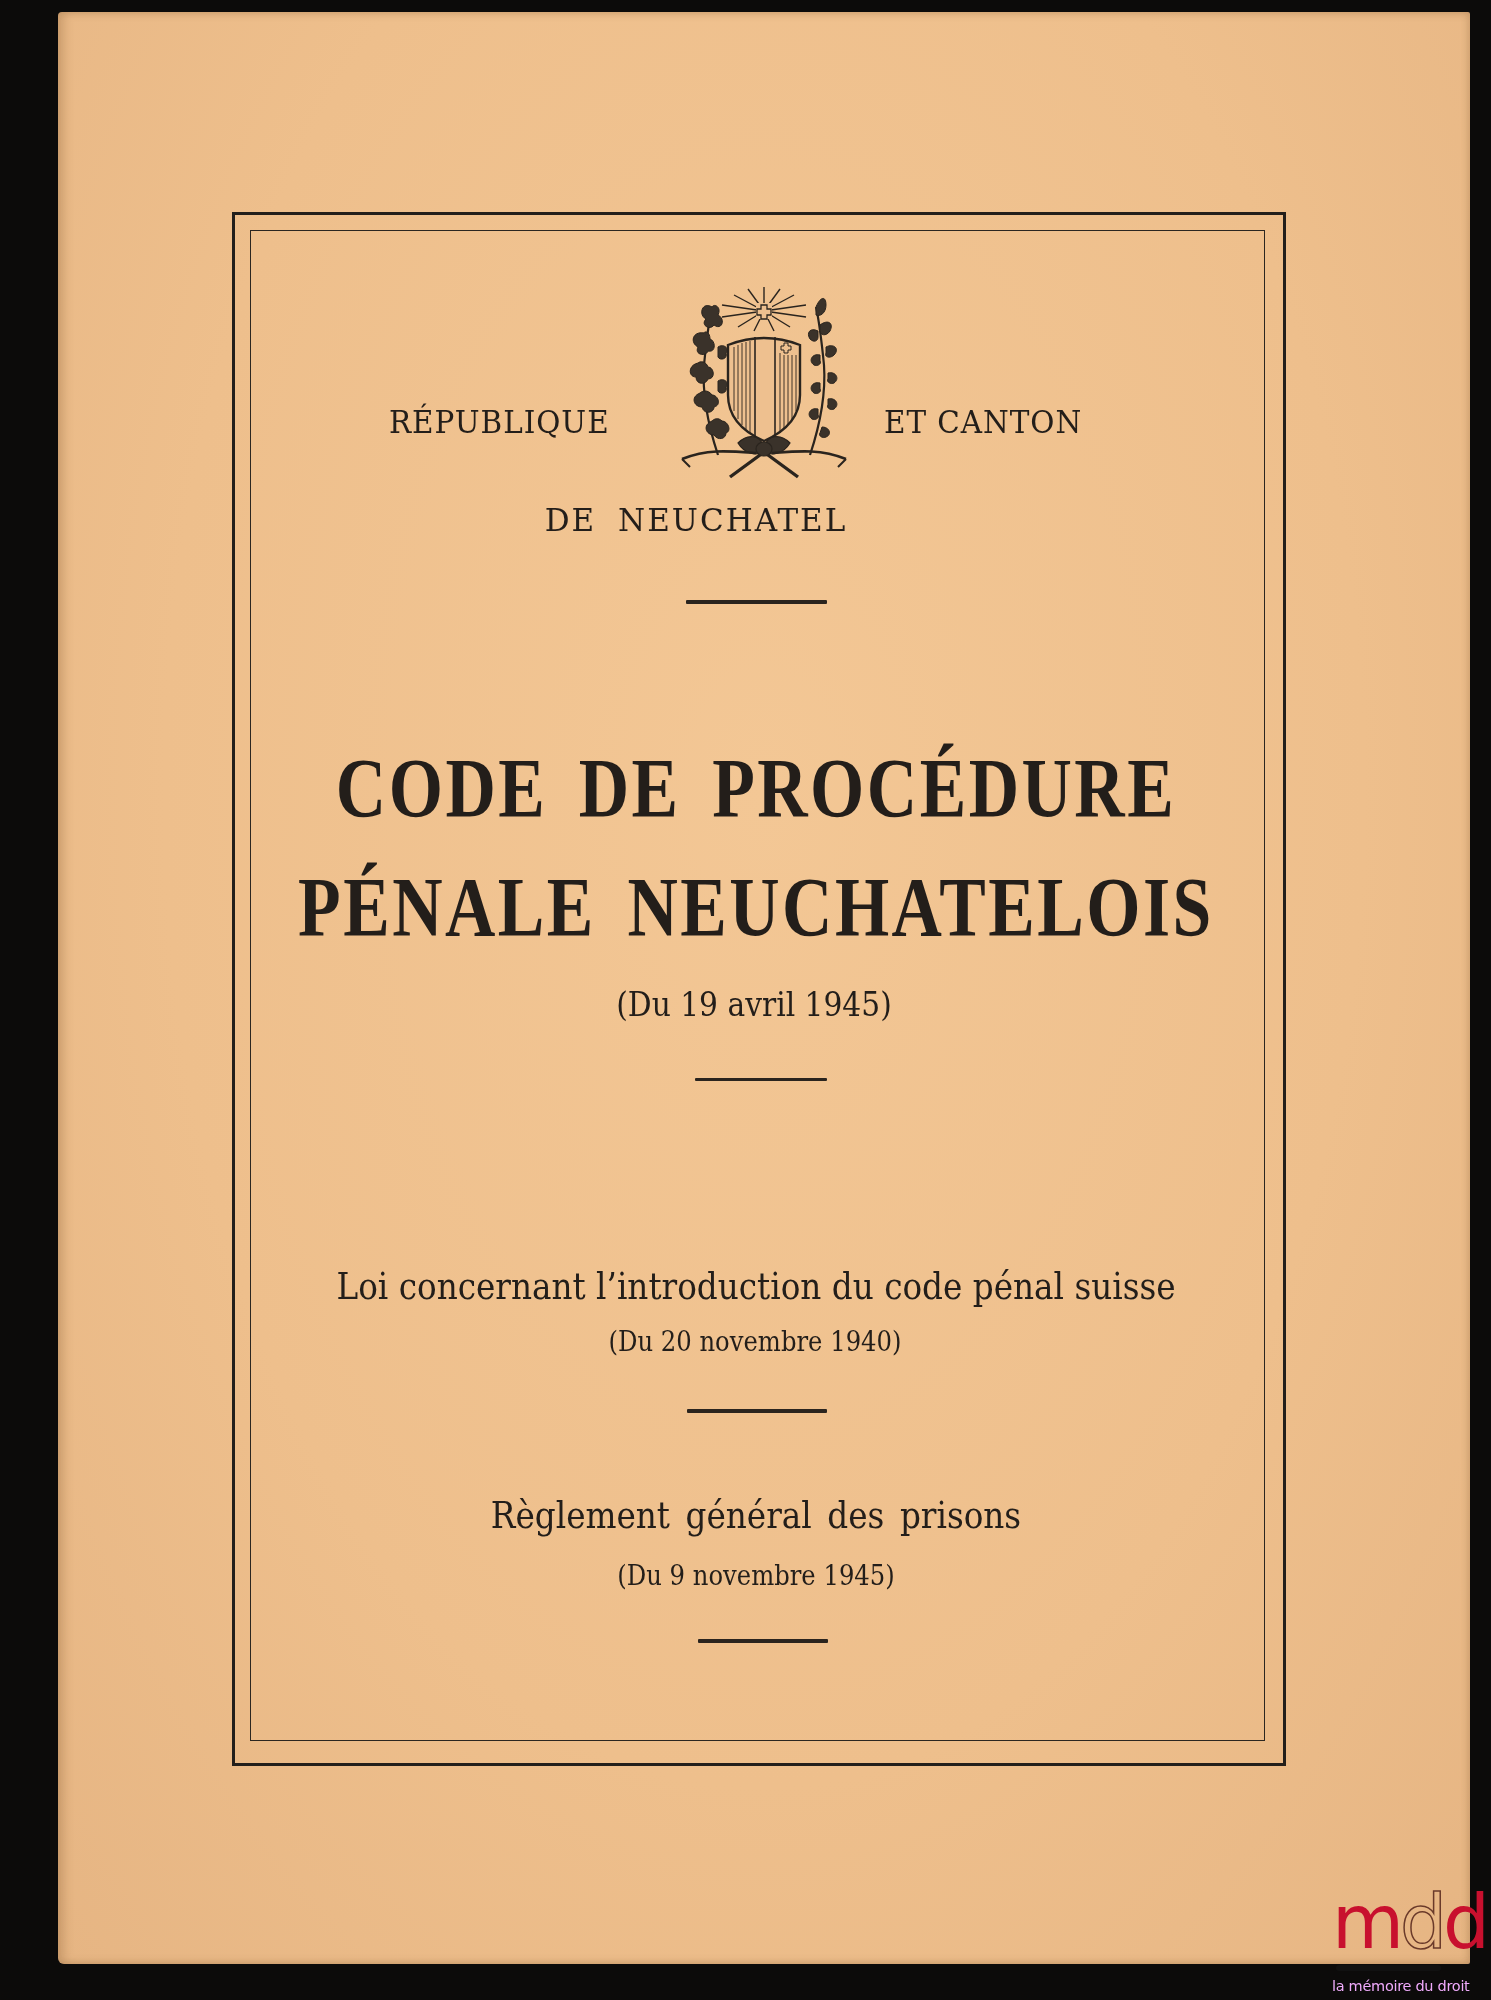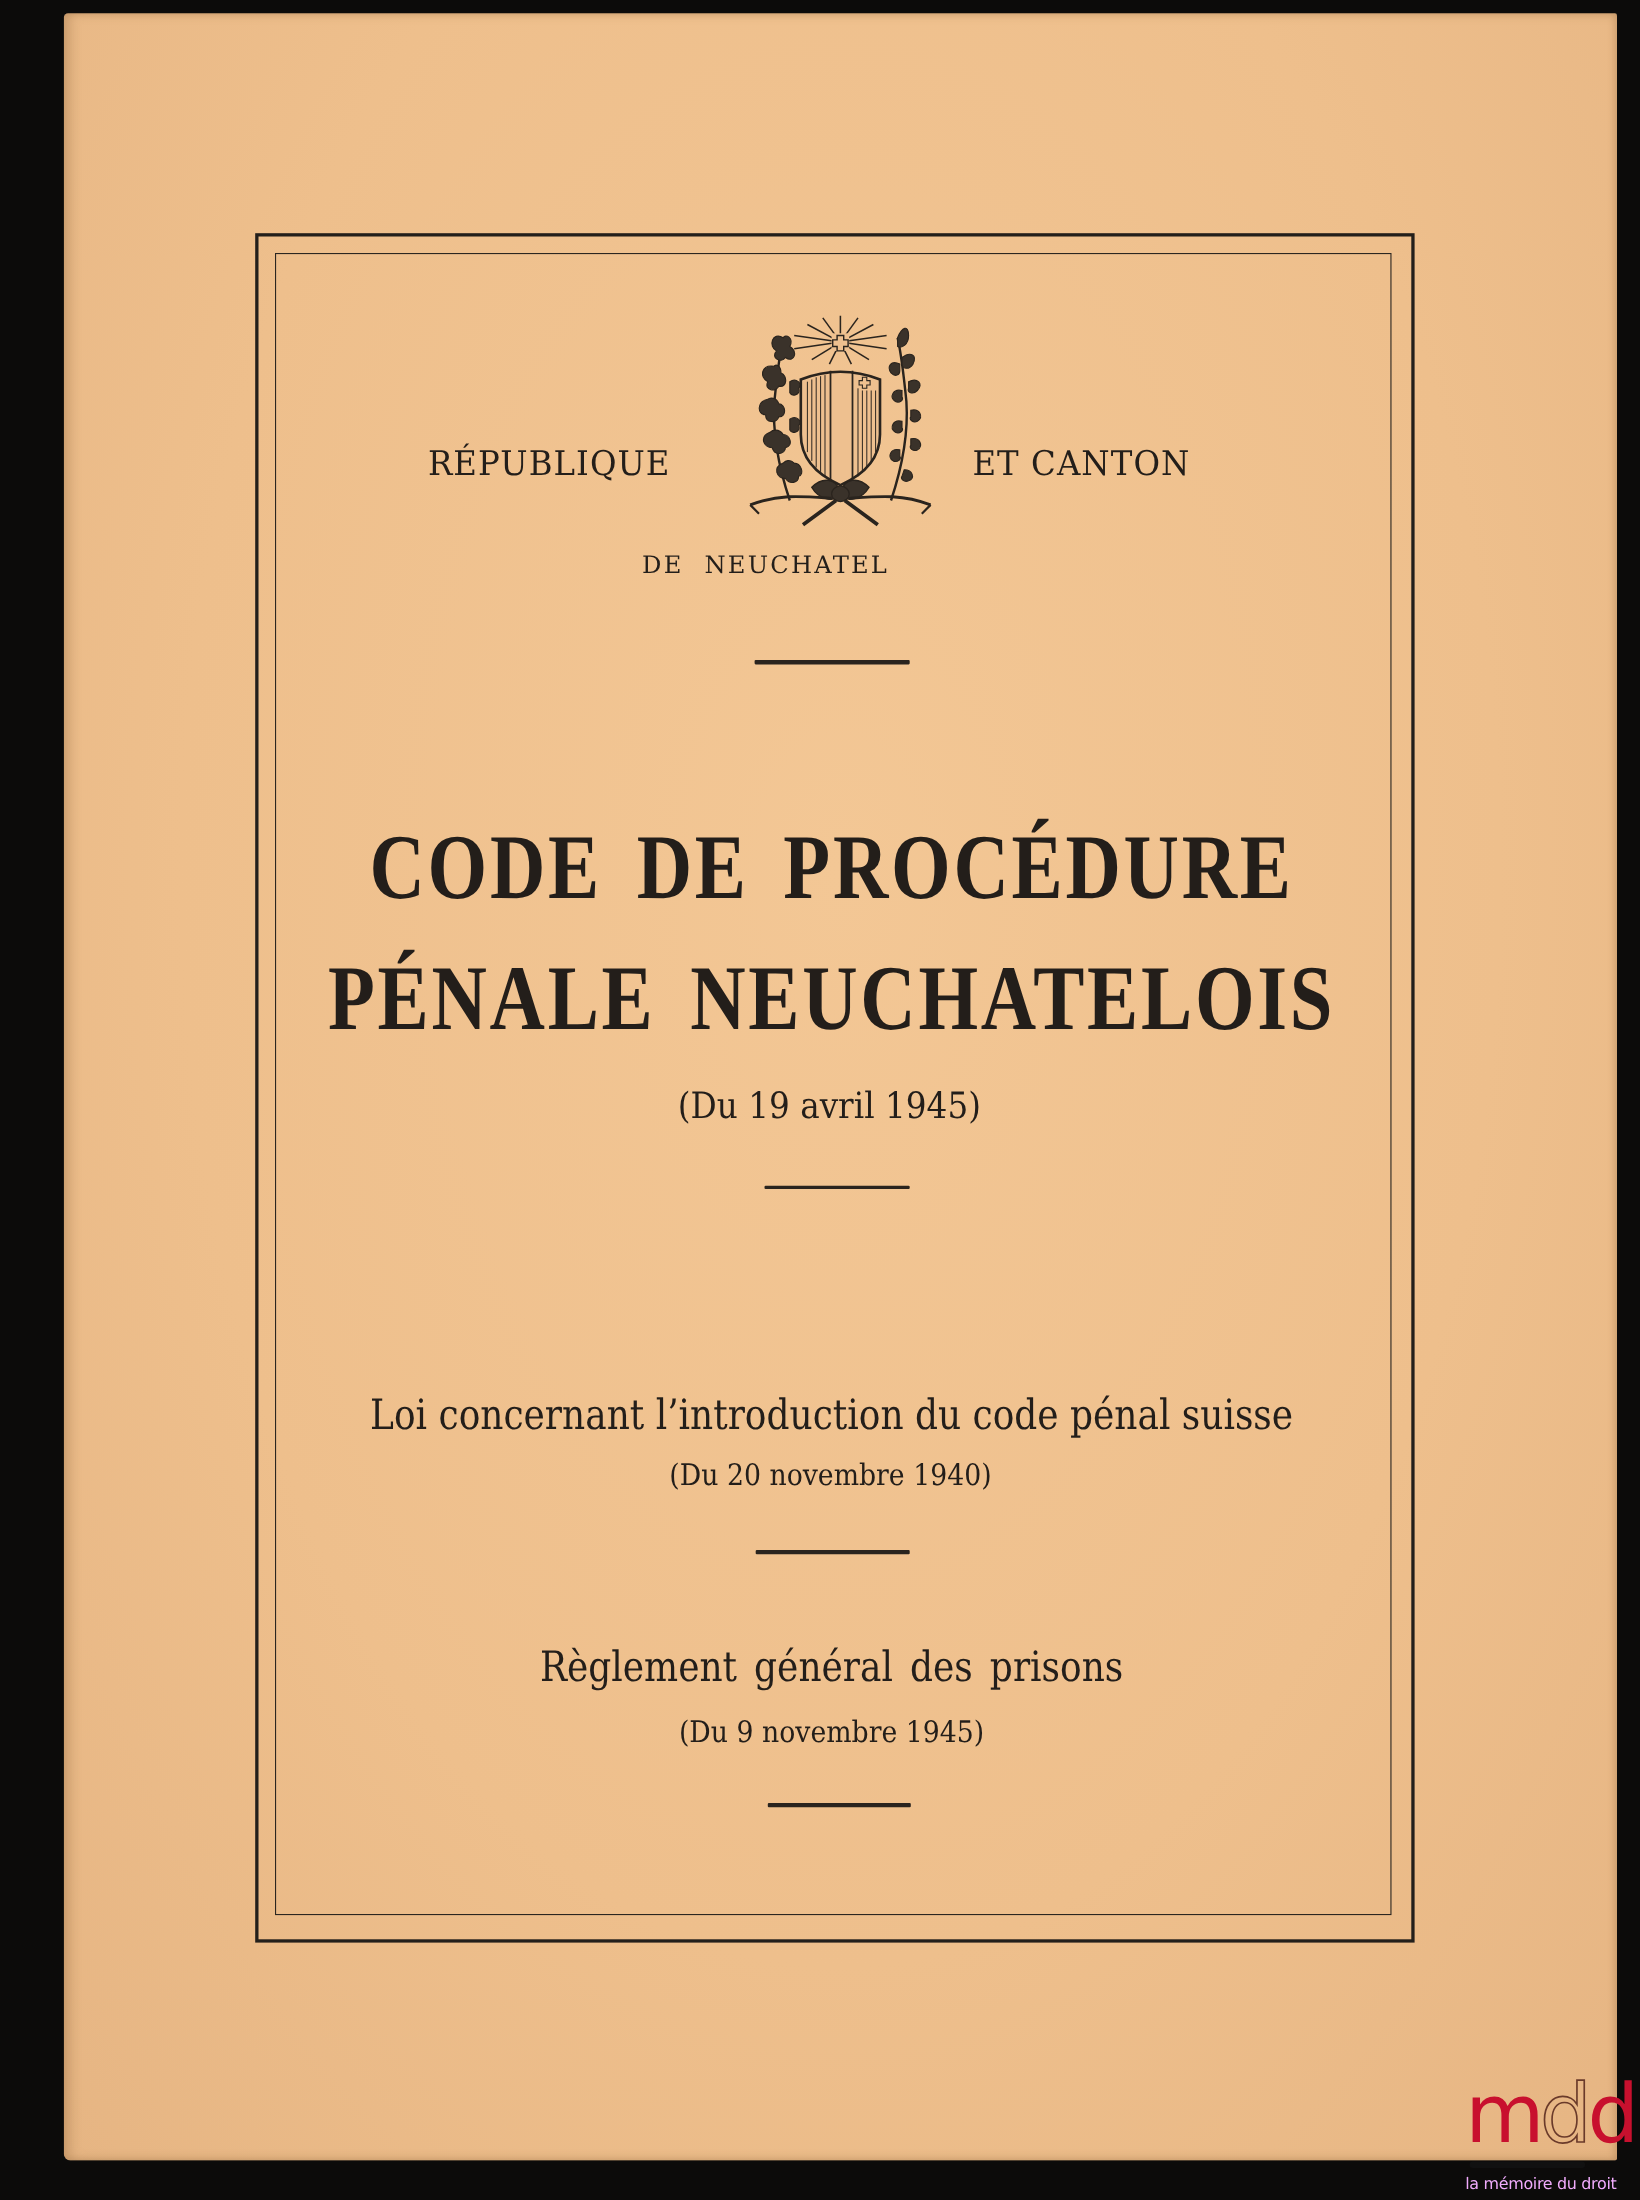--- a/index.html
+++ b/index.html
@@ -5,21 +5,21 @@
   html,body{margin:0;padding:0;}
   body{width:1491px;height:2000px;background:#0c0b0a;position:relative;overflow:hidden;font-family:"DejaVu Serif","Liberation Serif",serif;}
   .page{position:absolute;left:58px;top:12px;width:1412px;height:1952px;background:#eec08f;
         background-image:radial-gradient(ellipse at 50% 40%, #f3c795 0%, #eebf8c 60%, #e6b583 100%);
         border-radius:4px 2px 2px 6px;box-shadow:inset 6px 0 10px rgba(120,80,40,.25), inset -3px 0 6px rgba(120,80,40,.2);}
   .frame-outer{position:absolute;left:232px;top:212px;width:1048px;height:1548px;border:3px solid #231f1b;}
   .frame-inner{position:absolute;left:250px;top:230px;width:1013px;height:1509px;border:1.5px solid #2b2620;}
   .t{position:absolute;color:#231e1a;white-space:nowrap;text-align:center;}
   .rep{left:389px;top:404px;font-size:31px;letter-spacing:1px;transform:scaleX(0.95);transform-origin:left;}
   .canton{left:884px;top:404px;font-size:31px;letter-spacing:1px;transform:scaleX(0.95);transform-origin:left;}
-  .neuch{left:0;width:1392px;top:502px;font-size:22px;letter-spacing:2px;word-spacing:10px;}
+  .neuch{left:0;width:1392px;top:502px;font-size:31px;letter-spacing:2px;word-spacing:10px;}
   .dash{position:absolute;height:4px;background:#2a241e;border-radius:1px;}
   .title{left:0;width:1512px;font-family:"Liberation Serif",serif;font-weight:bold;font-size:84px;letter-spacing:3px;word-spacing:14px;transform:scaleX(0.83);transform-origin:center;}
   .date1{left:0;width:1508px;top:985px;font-size:33px;transform:scaleX(0.9);}
   .loi{left:0;width:1512px;top:1264px;font-size:38px;transform:scaleX(0.86);}
   .date2{left:0;width:1510px;top:1326px;font-size:27px;transform:scaleX(0.9);}
   .reg{left:0;width:1512px;top:1493px;font-size:38px;transform:scaleX(0.86);word-spacing:6px;}
   .date3{left:0;width:1512px;top:1560px;font-size:27px;transform:scaleX(0.9);}
   .emblem{position:absolute;left:678px;top:285px;width:172px;height:194px;}
   .logo{position:absolute;left:1330px;top:1885px;width:161px;height:115px;}
   .logo-mdd{position:absolute;left:2px;top:0;font-family:"DejaVu Sans","Liberation Sans",sans-serif;font-size:74px;line-height:74px;font-weight:normal;letter-spacing:-4px;color:#c8102e;}

